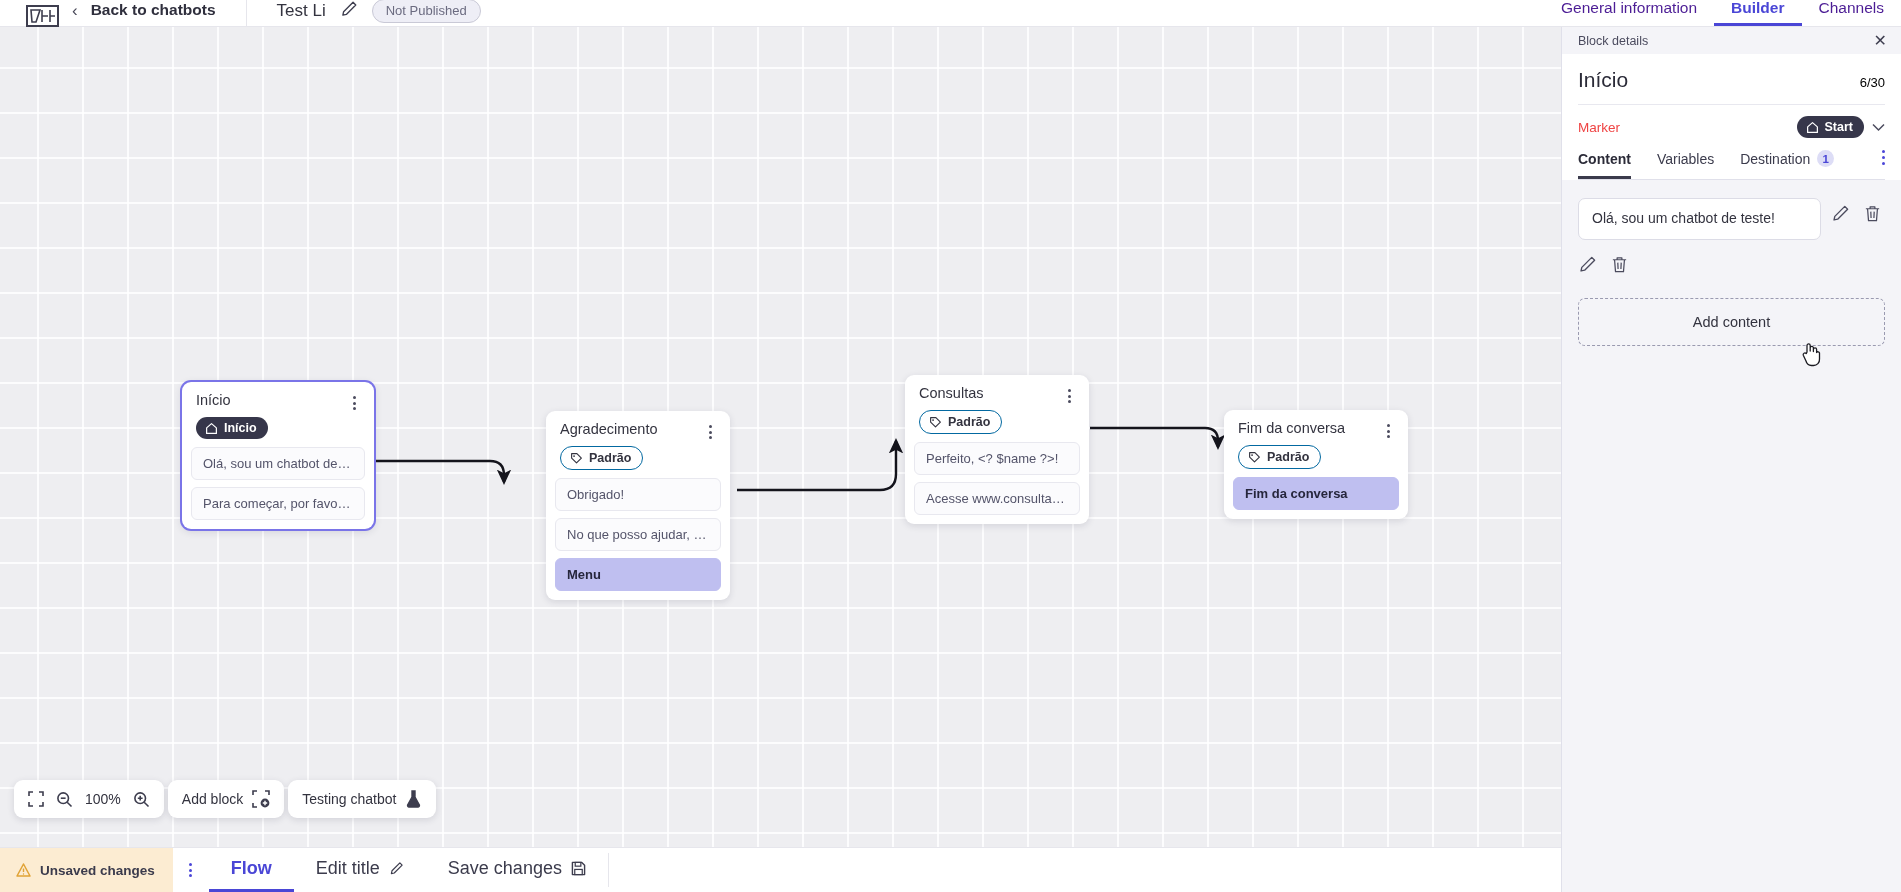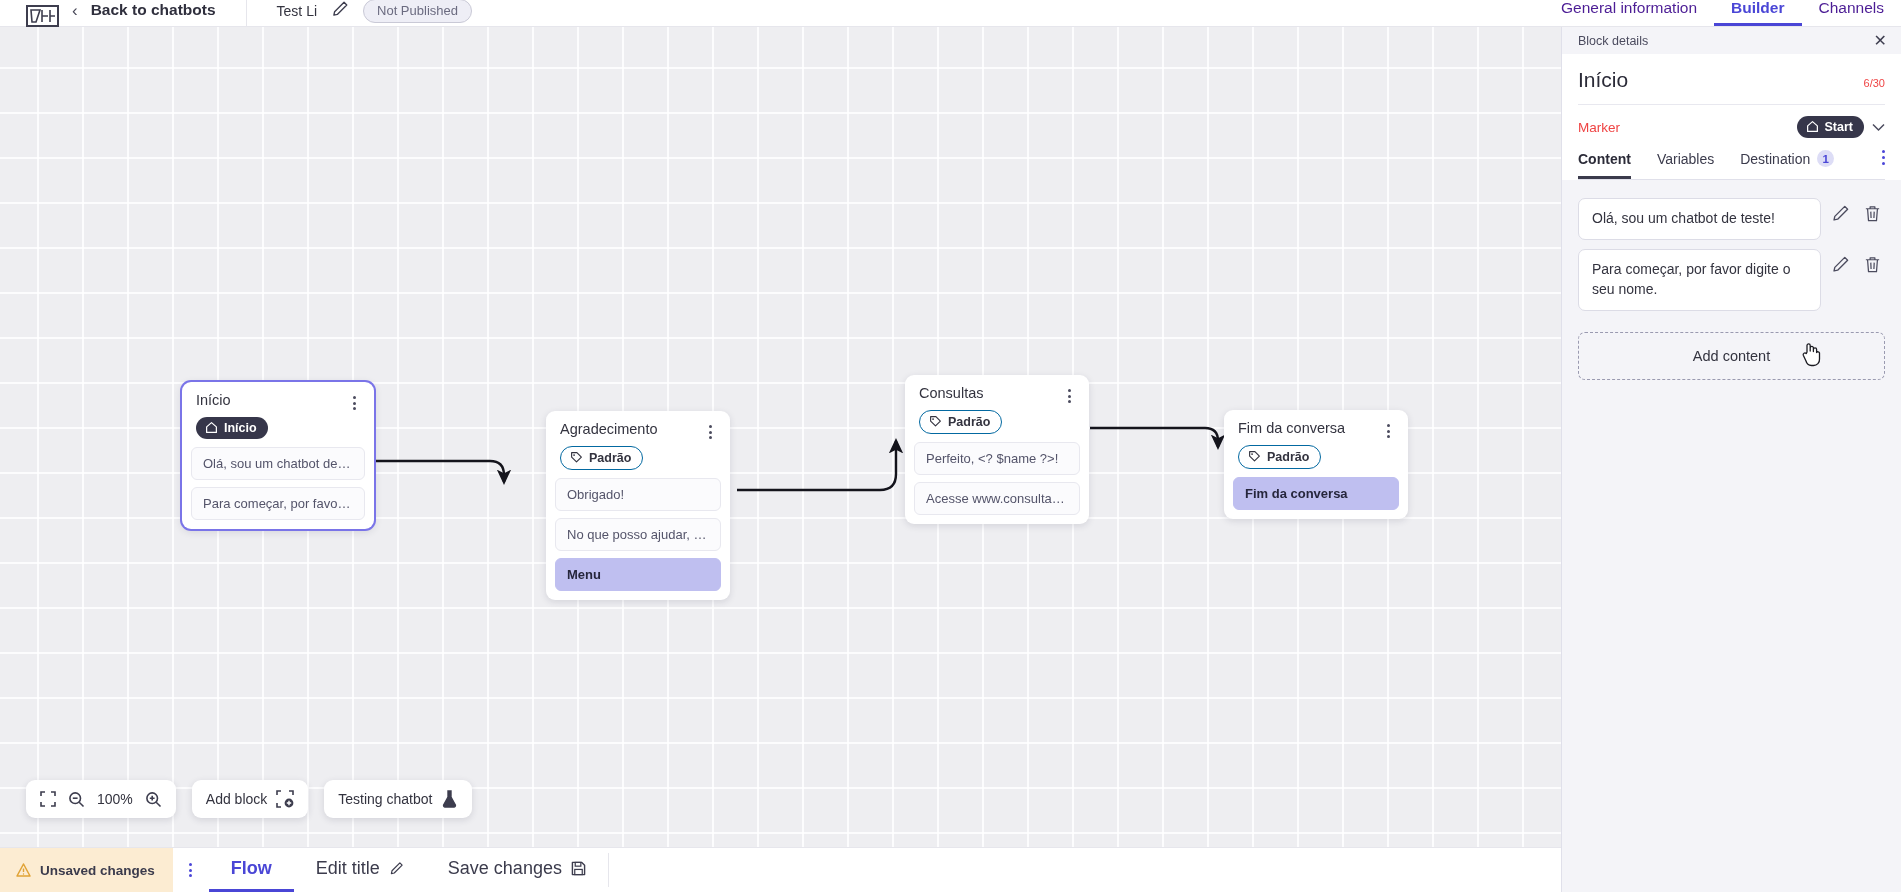--- a/index.html
+++ b/index.html
@@ -26,21 +26,21 @@
     width: 33px; height: 22px; border: 2px solid #3d3d4e;
     display: flex; align-items: center; justify-content: center;
     font-size: 12px; color: #3d3d4e; letter-spacing: -1px;
     font-family: "DejaVu Sans Mono", monospace; font-weight: bold;
     position: relative; top: 3px;
   }
   .back-chev { font-size: 17px; color: #4a4a5a; line-height: 1; position: relative; top: -2px;}
   .back-label { font-size: 15.5px; font-weight: bold; color: #2f2f3d; position: relative; top: -3px; }
 
   .topbar-mid { display: flex; align-items: center; gap: 14px; padding-left: 30px; position: relative; top: -3px; }
-  .bot-title { font-size: 14px; color: #33333f; }
+  .bot-title { font-size: 17px; color: #33333f; }
   .pencil-ico { width: 18px; height: 18px; color: #3d3d4e; }
   .not-published {
     border: 1px solid #c9c9d6; border-radius: 12px;
     background: #eeeef6; color: #6b6b80;
     font-size: 13px; padding: 3px 13px 4px;
   }
 
   .topbar-right {
     position: absolute; right: 0; bottom: 0; display: flex; align-items: flex-end; height: 27px;
   }
@@ -82,21 +82,21 @@
     padding: 11px 12px 0 14px;
   }
   .node-title { font-size: 14.5px; color: #33333f; line-height: 1.1; }
   .node-kebab {
     width: 16px; display: flex; flex-direction: column; align-items: center; gap: 2.5px;
     padding-top: 3px; cursor: pointer;
   }
   .node-kebab i { width: 3px; height: 3px; border-radius: 50%; background: #4b4b5e; display:block;}
   .node-badges { padding: 7px 12px 4px 14px; }
   .badge {
-    display: inline-flex; align-items: flex-start; gap: 6px;
+    display: inline-flex; align-items: flex-end; gap: 6px;
     border-radius: 12px; font-size: 12.5px; padding: 4px 11px 4px 9px;
     font-weight: bold;
   }
   .badge.start { background: #36364a; color: #ffffff; }
   .badge.padrao { background: #ffffff; border: 1px solid #0369a1; color: #33333f; }
   .badge-ico { width: 13px; height: 13px; display:block; }
 
   .node-items { padding: 4px 9px 0; display: flex; flex-direction: column; gap: 7px; }
   .node-item {
     background: #fbfbfd; border: 1px solid #e8e8ef; border-radius: 6px;
@@ -104,21 +104,21 @@
     white-space: nowrap; overflow: hidden; text-overflow: ellipsis;
   }
   .node-item.highlight {
     background: #bfbff0; border-color: #bfbff0; color: #26263c; font-weight: bold;
   }
 
   
   .edges { position: absolute; inset: 0; pointer-events: none; }
 
   
-  .float-toolbar { position: absolute; left: 26px; bottom: 47px; display: flex; gap: 16px; }
+  .float-toolbar { position: absolute; left: 14px; bottom: 47px; display: flex; gap: 4px; }
   .ft-group {
     background: #ffffff; border-radius: 9px; box-shadow: 0 2px 7px rgba(40,40,70,0.14);
     height: 38px; display: flex; align-items: center; padding: 0 14px; gap: 12px;
   }
   .ft-btn { display:flex; align-items:center; gap: 9px; cursor: pointer; justify-content: flex-end; }
   .ft-label { font-size: 14px; color: #33333f; }
   .ico { display: block; }
 
   
   .statusbar {
@@ -152,21 +152,21 @@
   }
   .rp-head-title { font-size: 12.5px; color: #4b4b5e; }
   .rp-close { font-size: 16px; color: #3e3e50; cursor:pointer; line-height:1; }
   .rp-body { background: #ffffff; flex: 0 0 auto; padding: 0 16px; }
   .rp-titlerow {
     display:flex; align-items: baseline; justify-content: space-between;
     padding: 14px 0 12px;
     border-bottom: 1px solid #e8e8ef;
   }
   .rp-title { font-size: 21px; color: #2b2b38; }
-  .rp-count { font-size: 11px; color: #ef4444; }
+  .rp-count { font-size: 13px; color: #000000; }
   .rp-markerrow { display:flex; align-items:center; justify-content: space-between; padding: 11px 0 12px; }
   .rp-marker-label { font-size: 13.5px; color: #ef4444; }
   .rp-marker-right { display:flex; align-items:center; gap: 8px; }
   .rp-chevron { font-size: 13px; color: #4b4b5e; cursor:pointer; }
   .rp-tabs { display:flex; align-items: stretch; border-bottom: 1px solid #e0e0ea; }
   .rp-tab {
     font-size: 14px; color: #3b3b4c; padding: 0 0 9px; margin-right: 26px;
     border-bottom: 3px solid transparent; cursor: pointer; display:flex; align-items:center; gap:7px;
   }
   .rp-tab.active { color: #2b2b38; font-weight: bold; border-bottom-color: #3b3b4c; }
@@ -473,21 +473,20 @@
             <path d="M14.5 2.5 L17.5 5.5 L7 16 L3.2 16.8 L4 13 Z" fill="none" stroke="#4b4b5e" stroke-width="1.4" stroke-linejoin="round"></path>
           </svg>
       </span>
       <span class="row-ico">
         <svg width="19" height="19" viewBox="0 0 20 20">
             <path d="M3 5 L17 5 M7.5 5 L7.5 3 L12.5 3 L12.5 5 M4.8 5 L5.8 17.5 L14.2 17.5 L15.2 5 M8.2 8 L8.5 14.8 M11.8 8 L11.5 14.8" fill="none" stroke="#4b4b5e" stroke-width="1.3" stroke-linejoin="round"></path>
           </svg>
       </span>
     </div>
     <div class="content-row">
-      <div class="content-box">Para começar, por favor digite o seu nome.</div>
       <span class="row-ico">
         <svg width="19" height="19" viewBox="0 0 20 20">
             <path d="M14.5 2.5 L17.5 5.5 L7 16 L3.2 16.8 L4 13 Z" fill="none" stroke="#4b4b5e" stroke-width="1.4" stroke-linejoin="round"></path>
           </svg>
       </span>
       <span class="row-ico">
         <svg width="19" height="19" viewBox="0 0 20 20">
             <path d="M3 5 L17 5 M7.5 5 L7.5 3 L12.5 3 L12.5 5 M4.8 5 L5.8 17.5 L14.2 17.5 L15.2 5 M8.2 8 L8.5 14.8 M11.8 8 L11.5 14.8" fill="none" stroke="#4b4b5e" stroke-width="1.3" stroke-linejoin="round"></path>
           </svg>
       </span>

